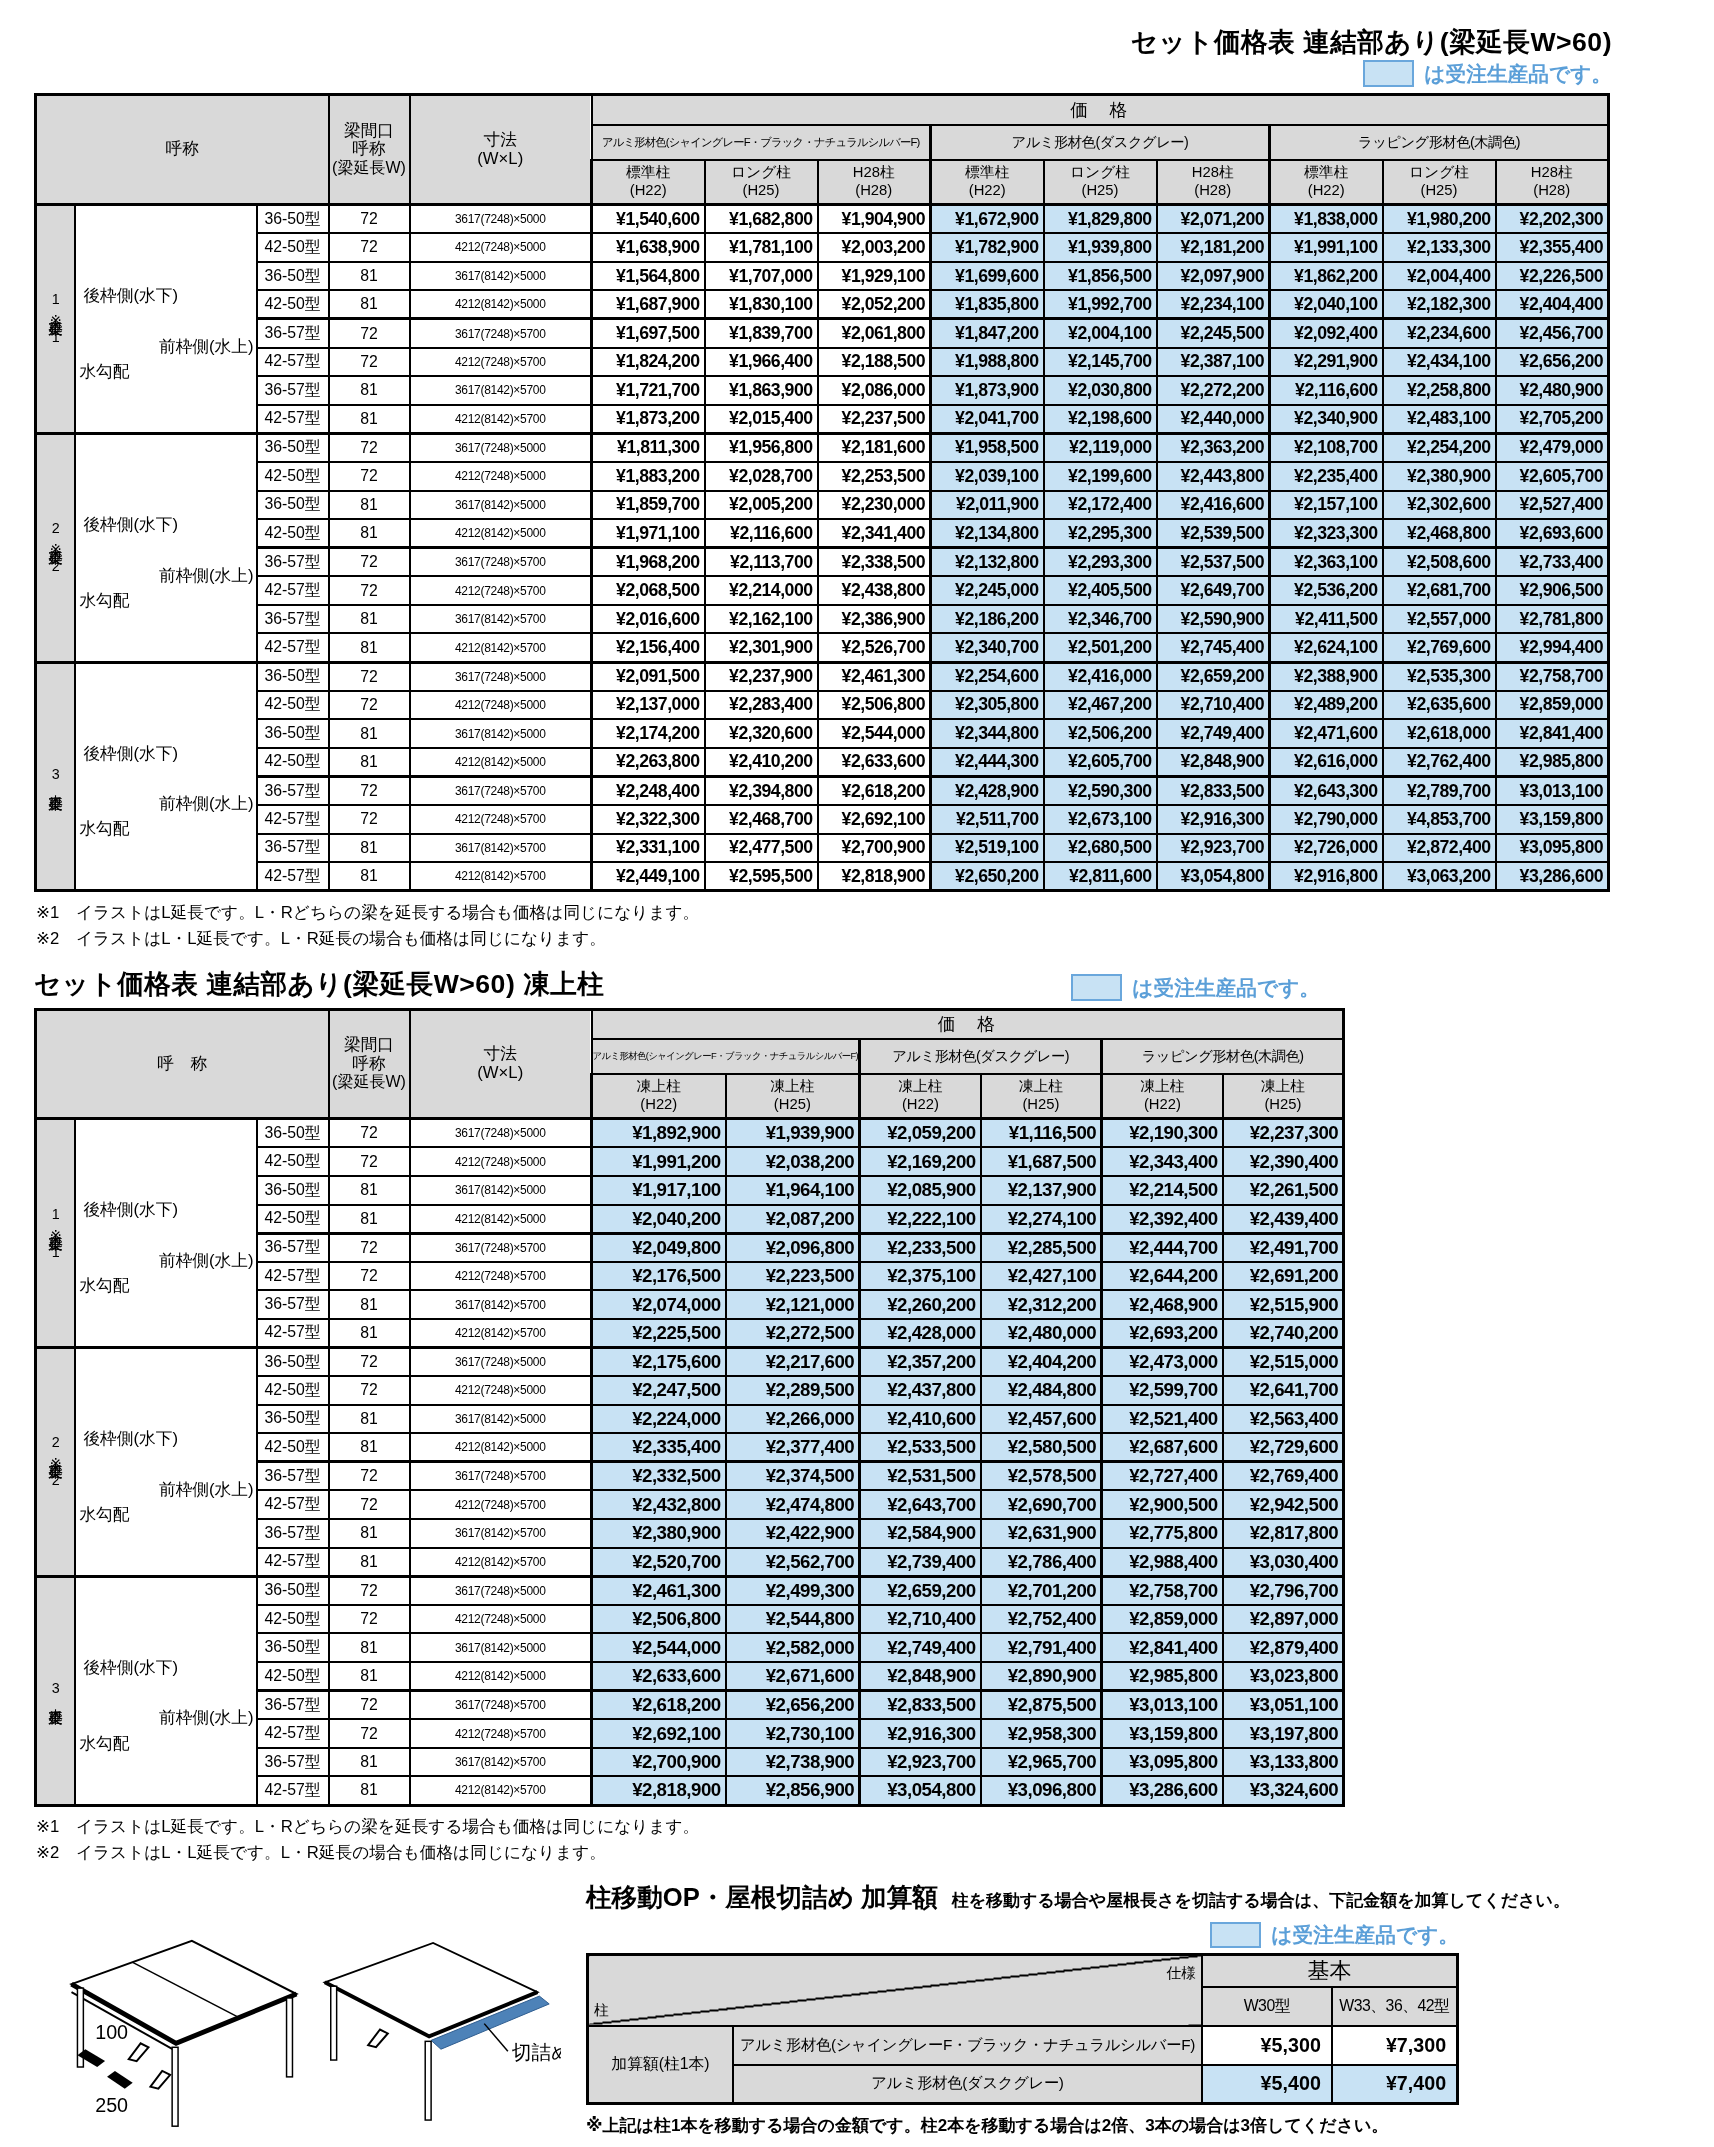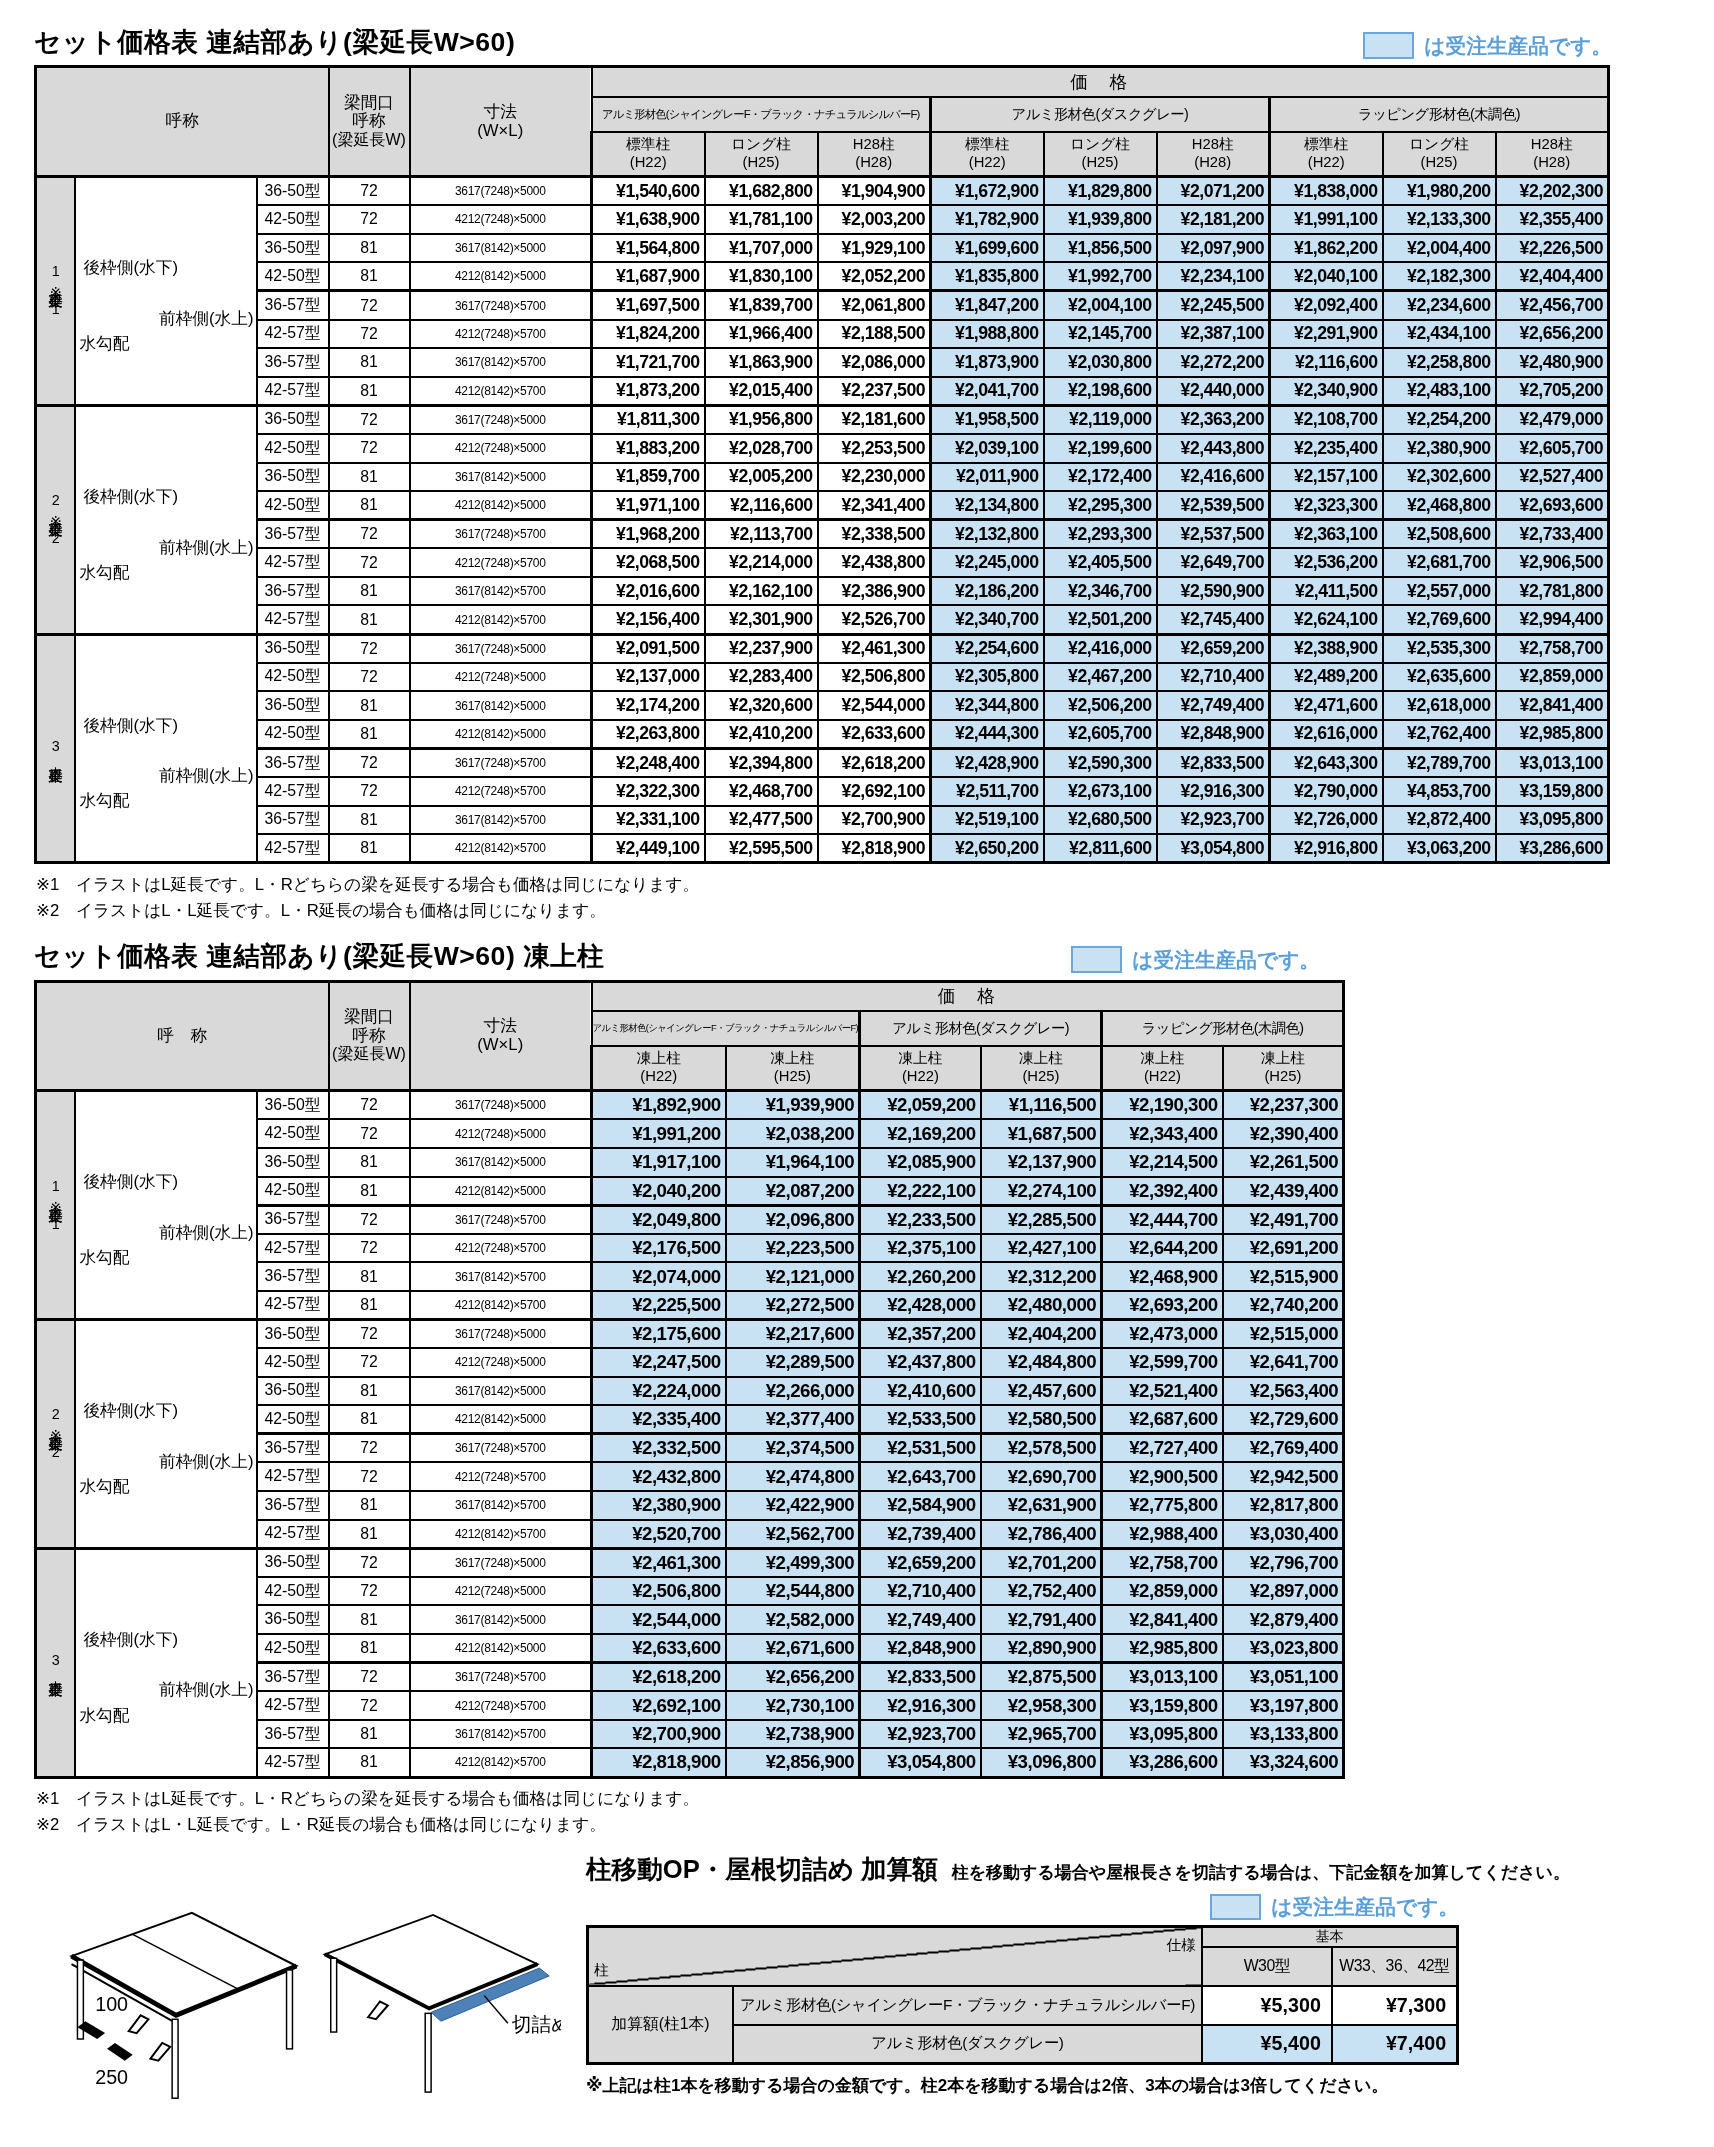--- a/index.html
+++ b/index.html
@@ -2,21 +2,21 @@
 <html lang="ja"><head>
 <meta charset="utf-8">
 <style>
   * { box-sizing: border-box; margin: 0; padding: 0; }
   body {
     width: 1714px; min-height: 2147px; background: #fff; color: #000;
     font-family: "Liberation Sans", "DejaVu Sans", sans-serif;
     padding: 23.6px 0 19.7px 34px;
   }
   .hdr-row { display: flex; justify-content: space-between; align-items: flex-end; }
-  .w1 { width: 1578px; }
+  .w1 { width: 1578px; flex-direction: column; }
   .w2 { width: 1286px; }
   h1.sec-title { font-size: 26.6px; font-weight: bold; letter-spacing: 0.5px; }
   .legend { display: flex; align-items: center; gap: 9.9px; }
   .legend .box { width: 51px; height: 26.6px; background: #c8e2f4; border: 2px solid #6aa7dc; }
   .legend .txt { font-size: 20.7px; font-weight: bold; color: #5b9fd8; }
 
   table { border-collapse: collapse; table-layout: fixed; margin-top: 5.9px; }
   table.big { border: 3px solid #000; }
   table.big th, table.big td { border: 2px solid #000; overflow: hidden; white-space: nowrap; }
   th.hd { background: #d9d9d9; font-weight: normal; text-align: center; }
@@ -56,21 +56,21 @@
   .b-title-row { display: flex; align-items: baseline; gap: 13.8px; white-space: nowrap; }
   .b-title { font-size: 25.6px; font-weight: bold; }
   .b-sub { font-size: 17px; font-weight: bold; }
   .b-legend { display: flex; justify-content: flex-end; margin-top: 5.9px; }
   table.addon { border: 3px solid #000; margin-top: 3.9px; }
   table.addon th, table.addon td { border: 2px solid #000; }
   td.diag { background: #d9d9d9 ; position: relative; padding: 0;
     background-image: linear-gradient(to bottom right, transparent calc(50% - 1px), #000 calc(50% - 1px), #000 calc(50% + 1px), transparent calc(50% + 1px)); }
   td.diag .d-tr { position: absolute; right: 4.9px; top: 7.9px; font-size: 14.8px; }
   td.diag .d-bl { position: absolute; left: 4.9px; bottom: 4.9px; font-size: 14.8px; }
-  th.basic { background: #d9d9d9; font-size: 14px; font-weight: normal; height: 16px; }
+  th.basic { background: #d9d9d9; font-size: 22px; font-weight: normal; height: 16px; }
   th.wcol { background: #d9d9d9; font-size: 15.8px; font-weight: normal; height: 39px; letter-spacing: -0.5px; }
   th.addlab { background: #d9d9d9; font-size: 15.8px; font-weight: normal; width: 146px; }
   td.clrlab { background: #d9d9d9; font-size: 15.3px; text-align: center; height: 39px; letter-spacing: -0.3px; }
   td.val { font-size: 19.7px; font-weight: bold; text-align: right; padding-right: 9.9px; }
   .b-note { font-size: 17px; font-weight: bold; margin-top: 9px; white-space: nowrap; }
   svg text { font-family: "Liberation Sans", "DejaVu Sans", sans-serif; }
 </style>
 </head>
 <body>
 

